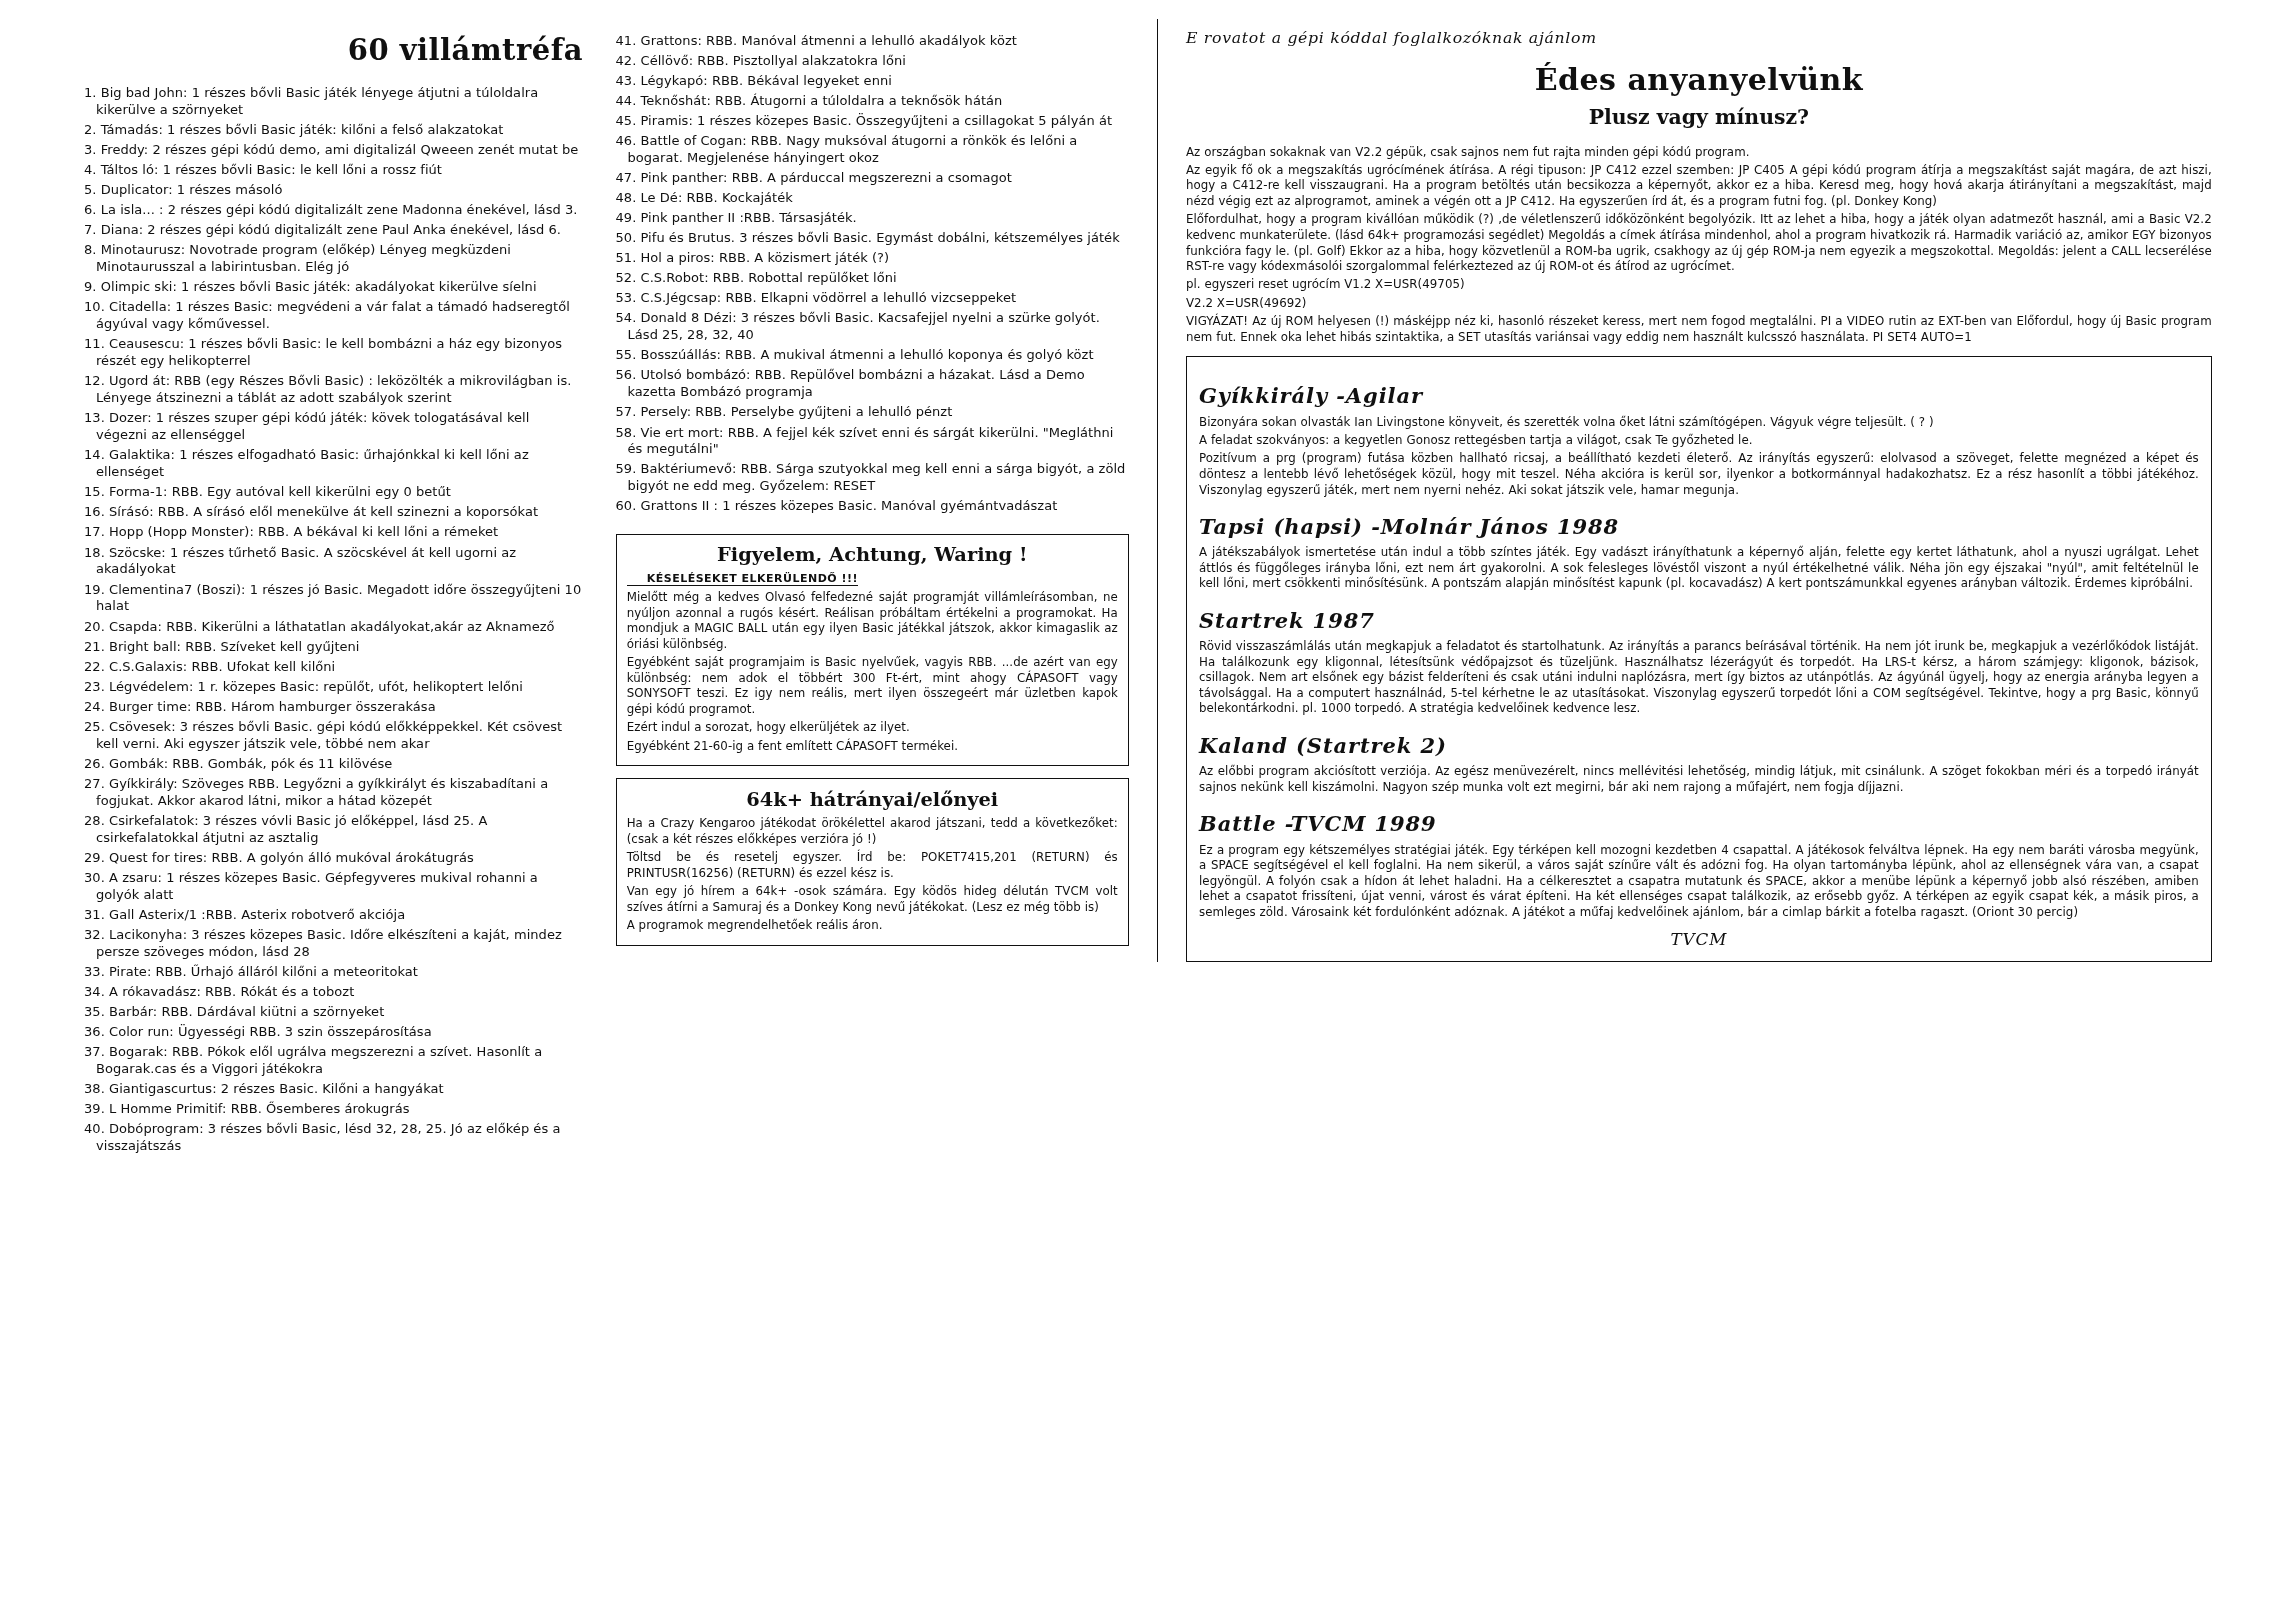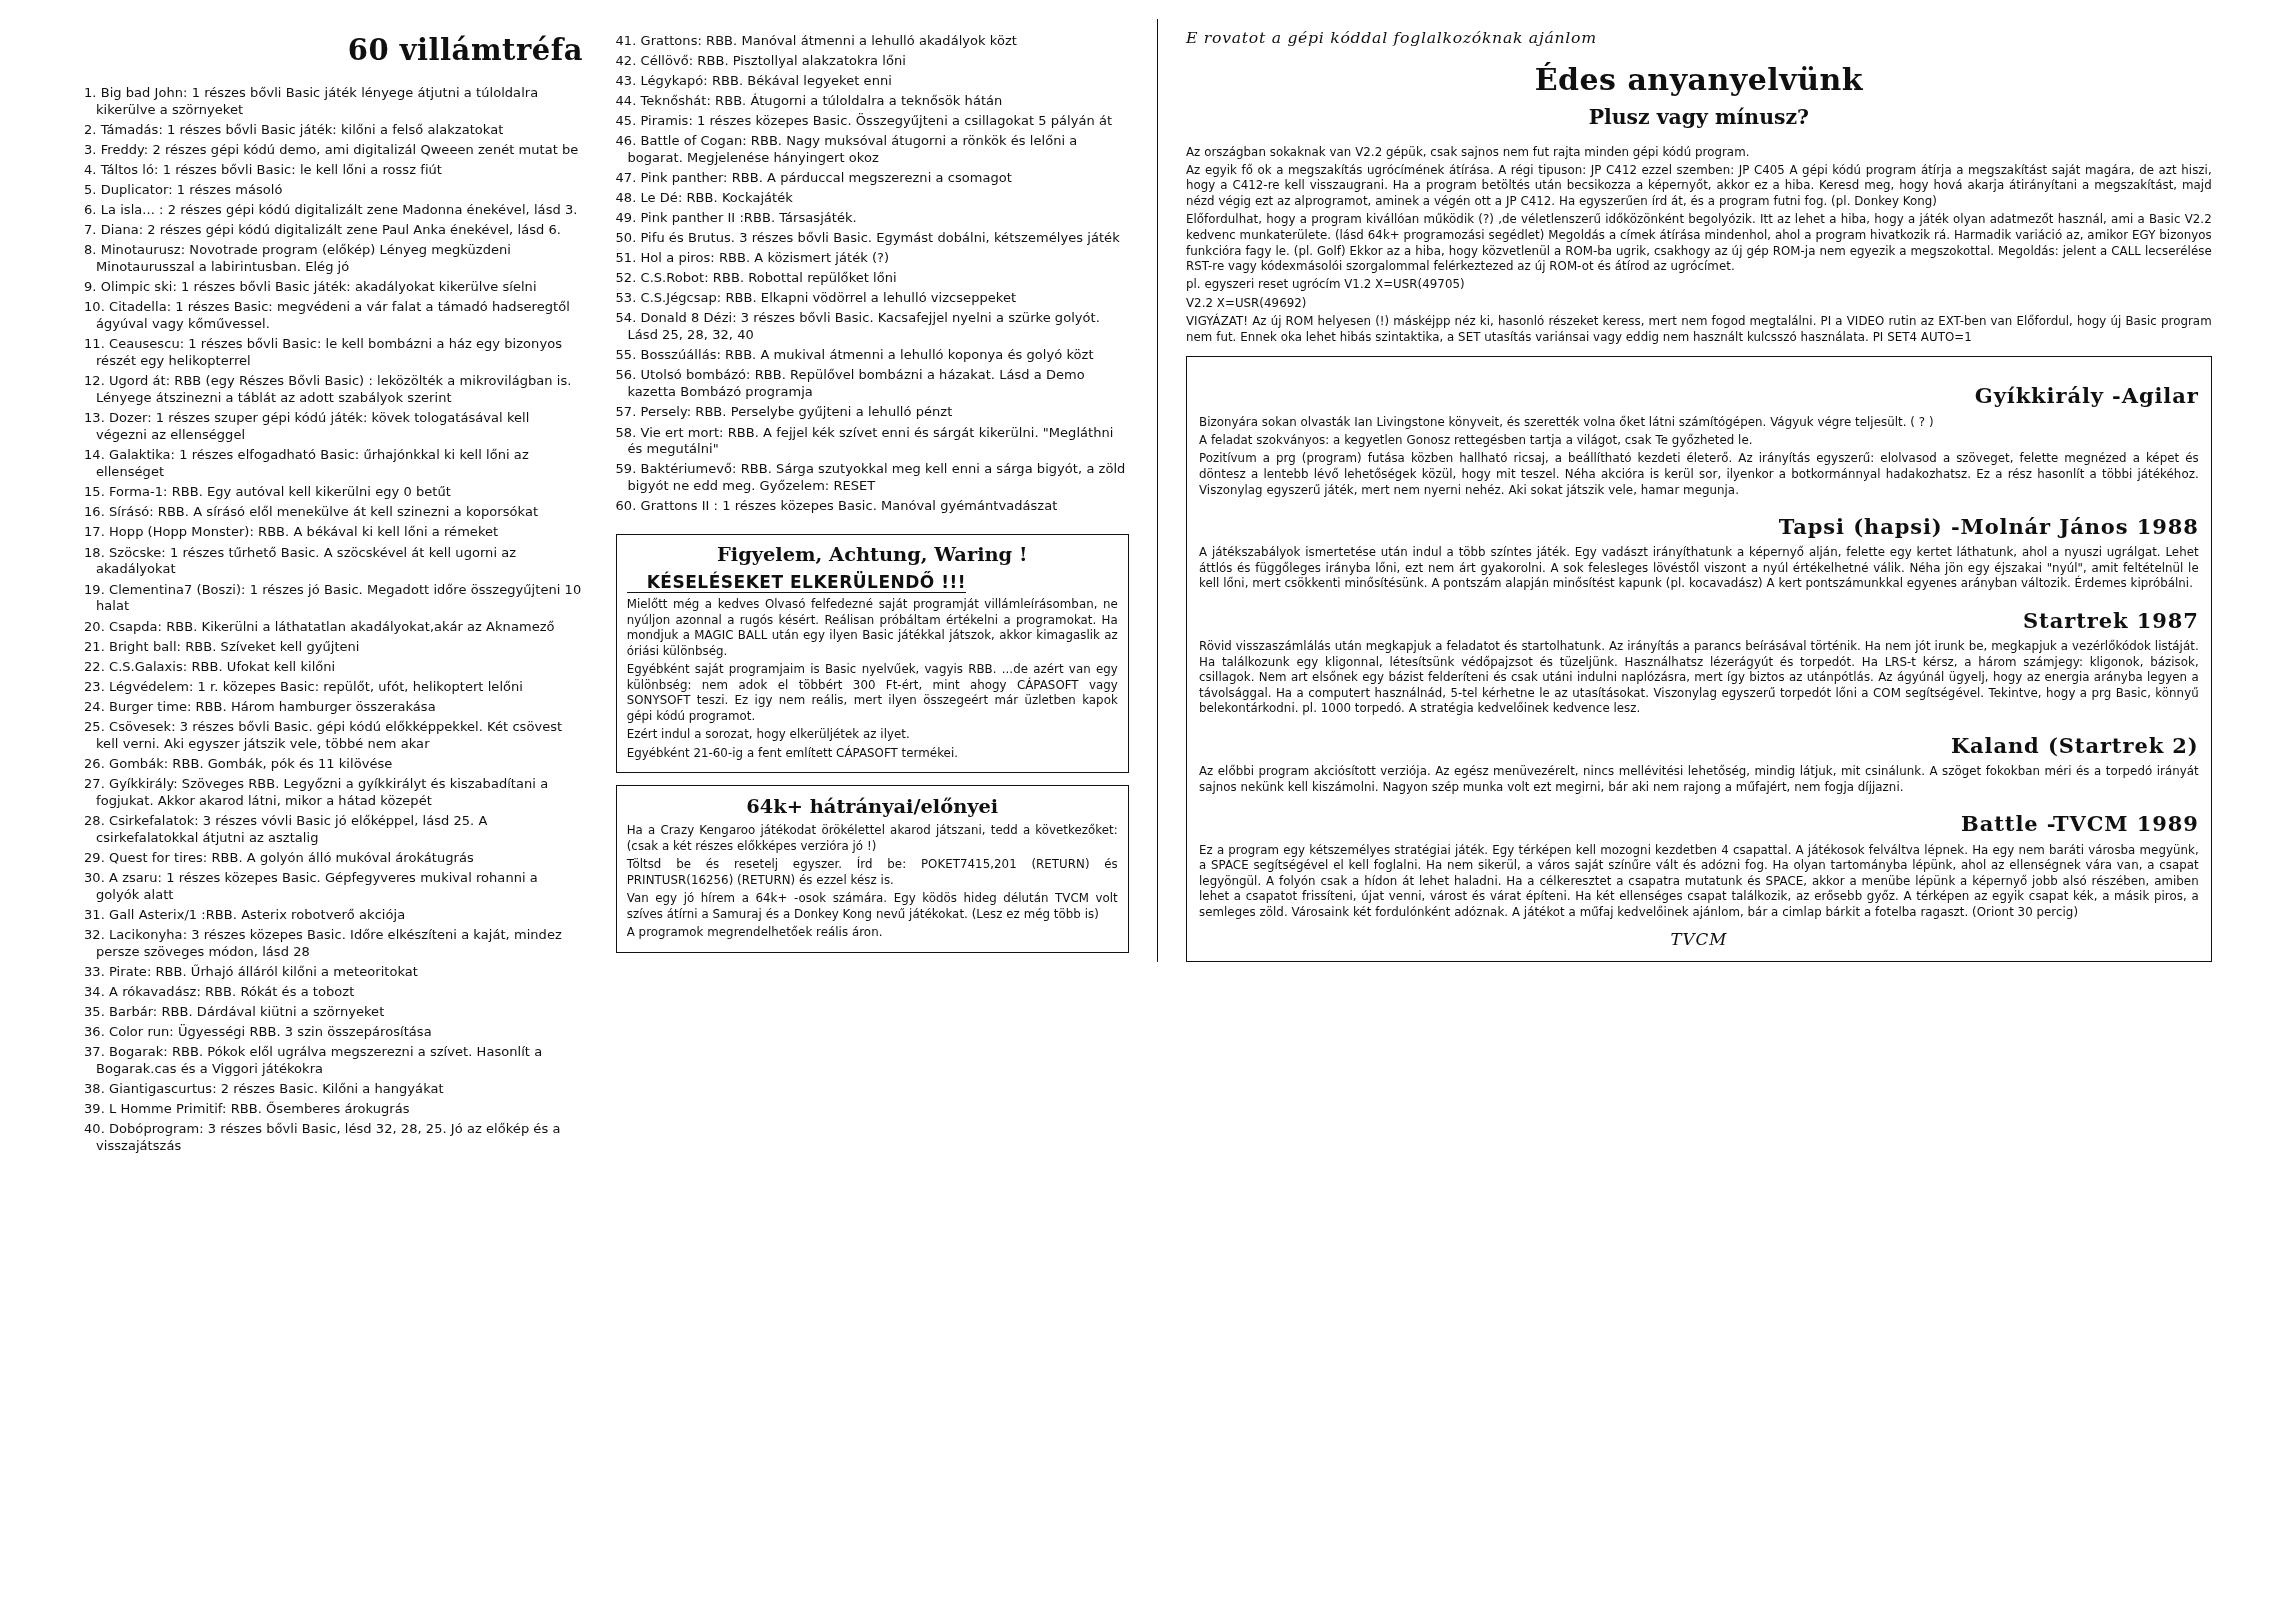--- a/index.html
+++ b/index.html
@@ -63,23 +63,24 @@
     font-family: "DejaVu Serif", serif;
     font-size: 20.4px;
     font-weight: 700;
     text-align: center;
     margin: 0 0 15.7px 0;
   }
   h3.sect-title {
     font-family: "DejaVu Serif", serif;
     font-size: 21px;
     font-weight: 700;
-    text-align: right;
+    text-align: left;
     margin: 15.7px 0 6.5px 0;
     letter-spacing: 0.9px;
+    font-style: italic;
   }
 
   
   ol.items {
     list-style: none;
     margin: 0;
     padding: 0;
   }
   ol.items li {
     font-size: 13px;
@@ -111,21 +112,21 @@
     position: relative;
   }
   .box h4 {
     font-family: "DejaVu Serif", serif;
     font-size: 19.4px;
     font-weight: 700;
     text-align: center;
     margin: 0 0 5.6px 0;
   }
   .box .underline-head {
-    font-size: 17px;
+    font-size: 11px;
     font-weight: 700;
     letter-spacing: 0.5px;
     margin: 0 0 4.6px 0;
     border-bottom: 0.9px solid #111;
     display: inline-block;
     padding-left: 20px;
   }
   .sign {
     font-size: 12.5px;
     margin-top: 15.7px;

